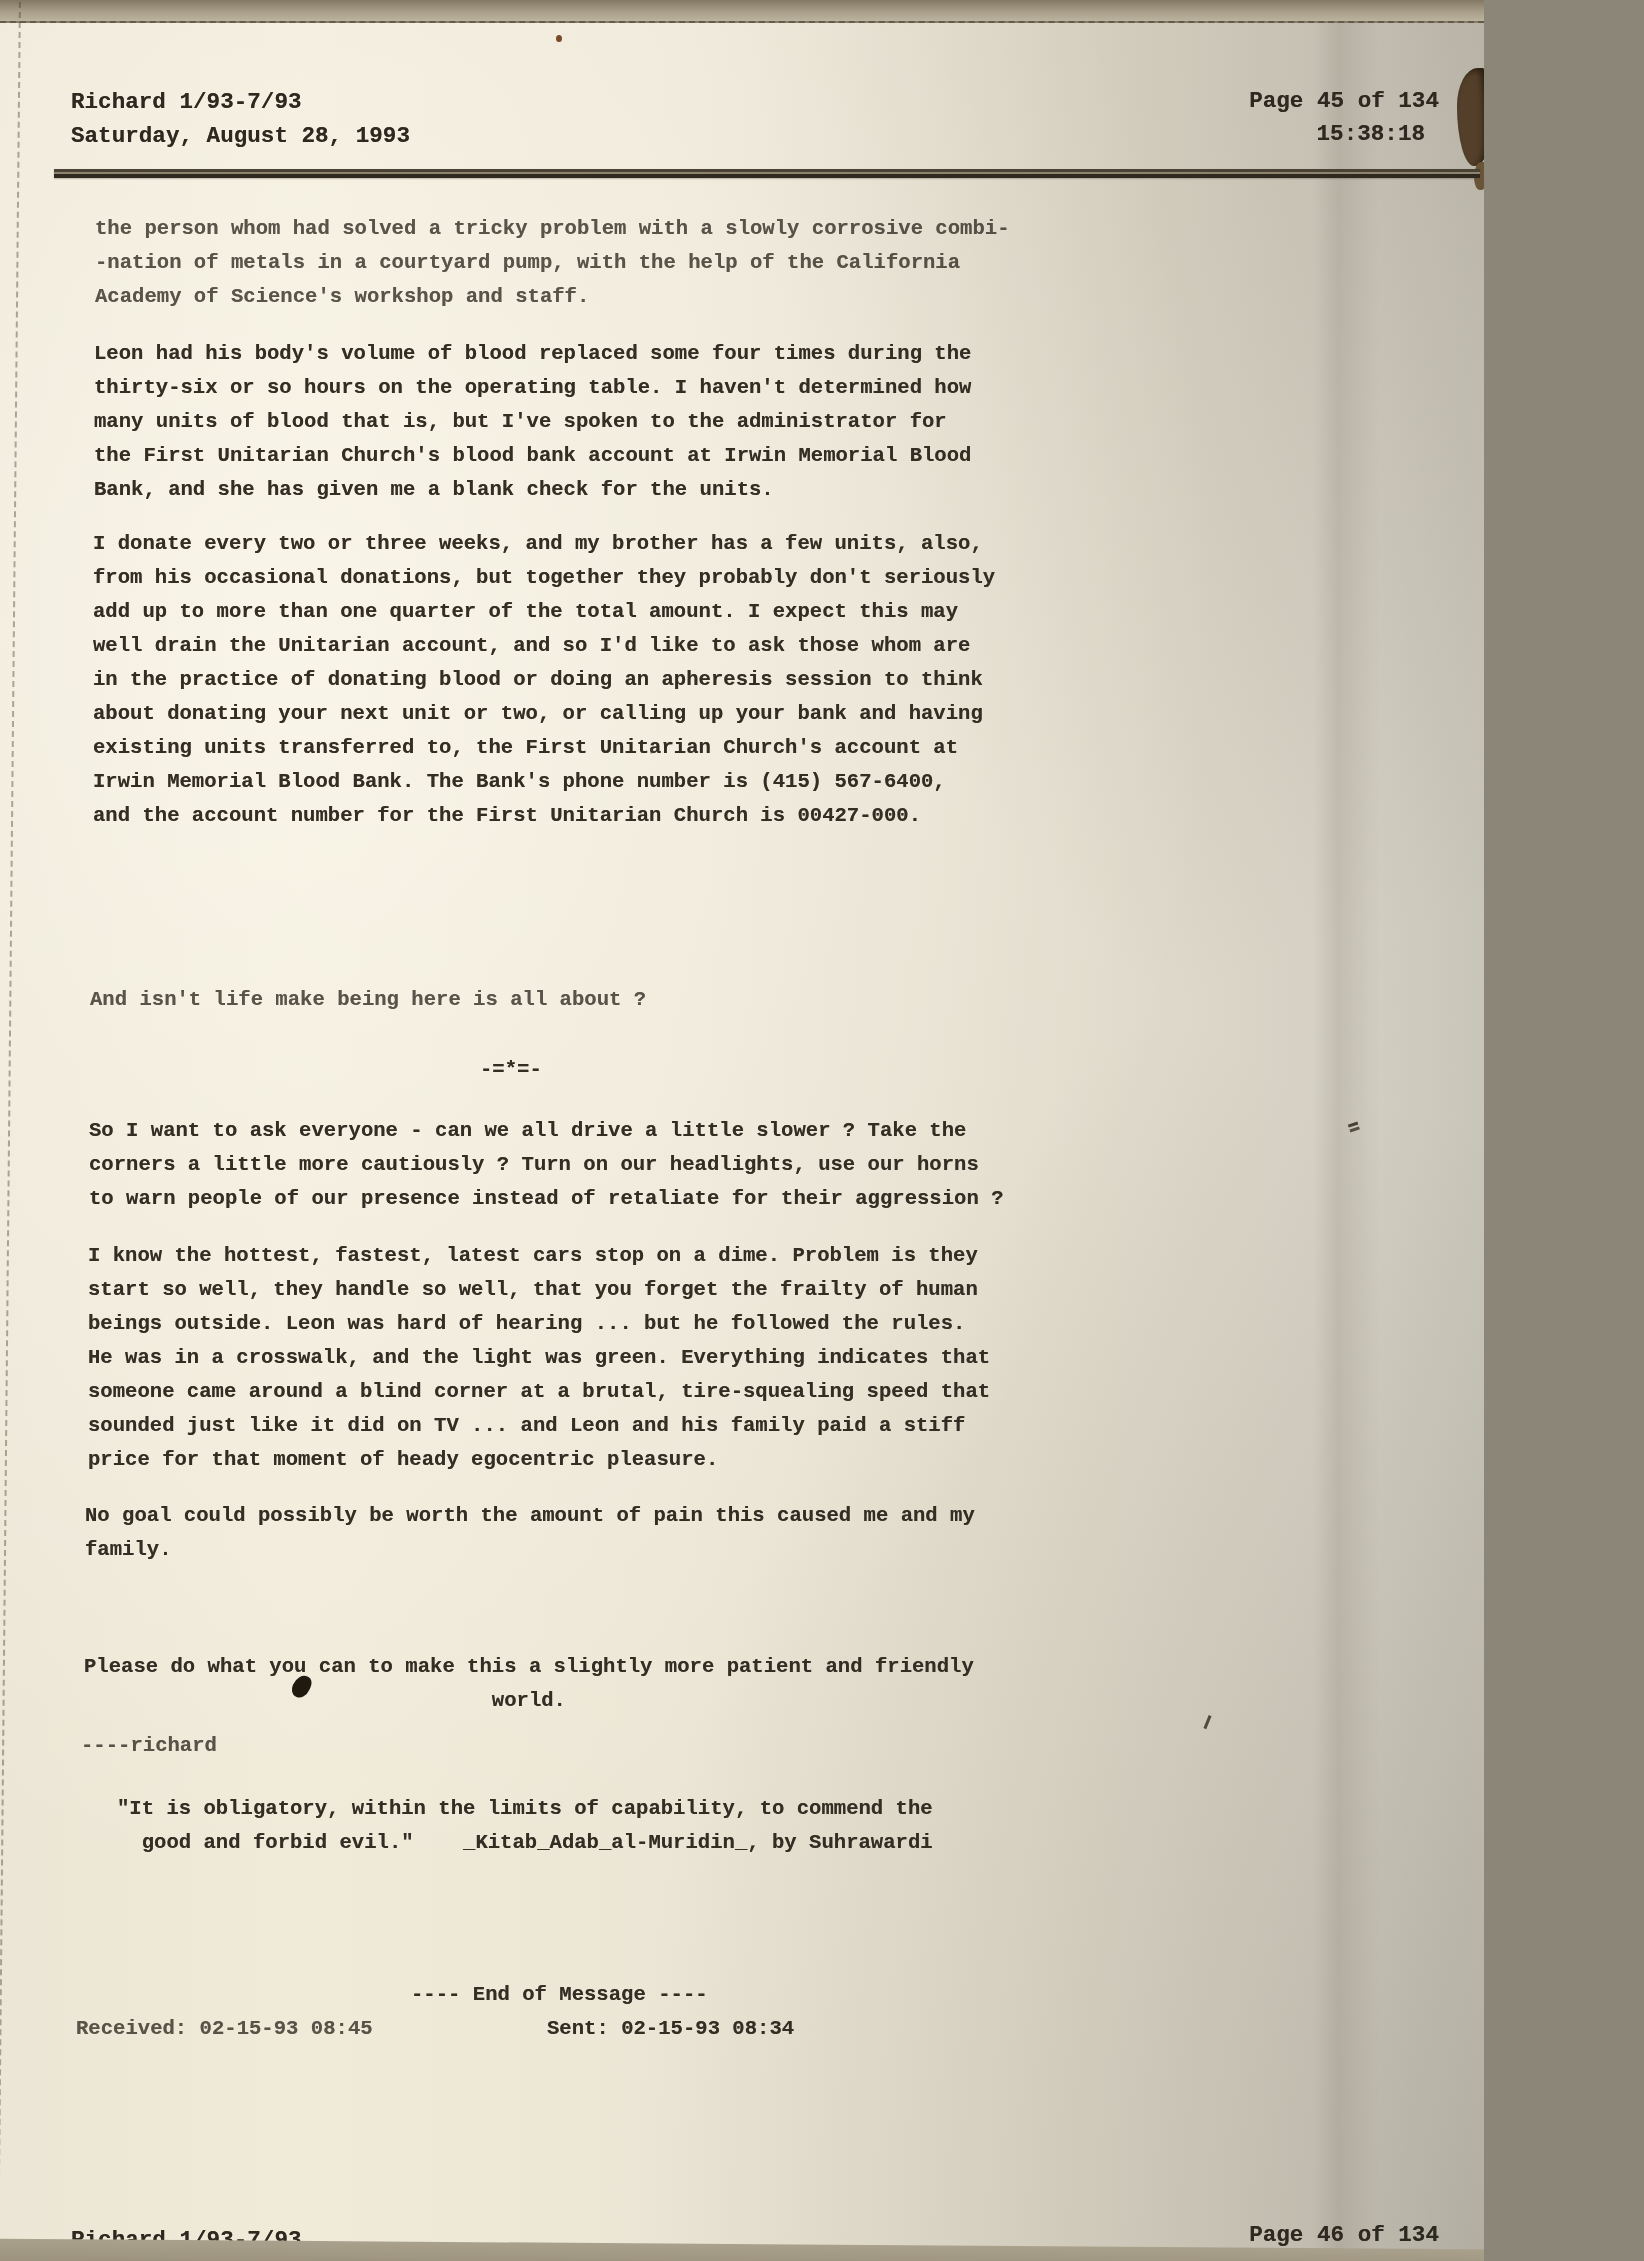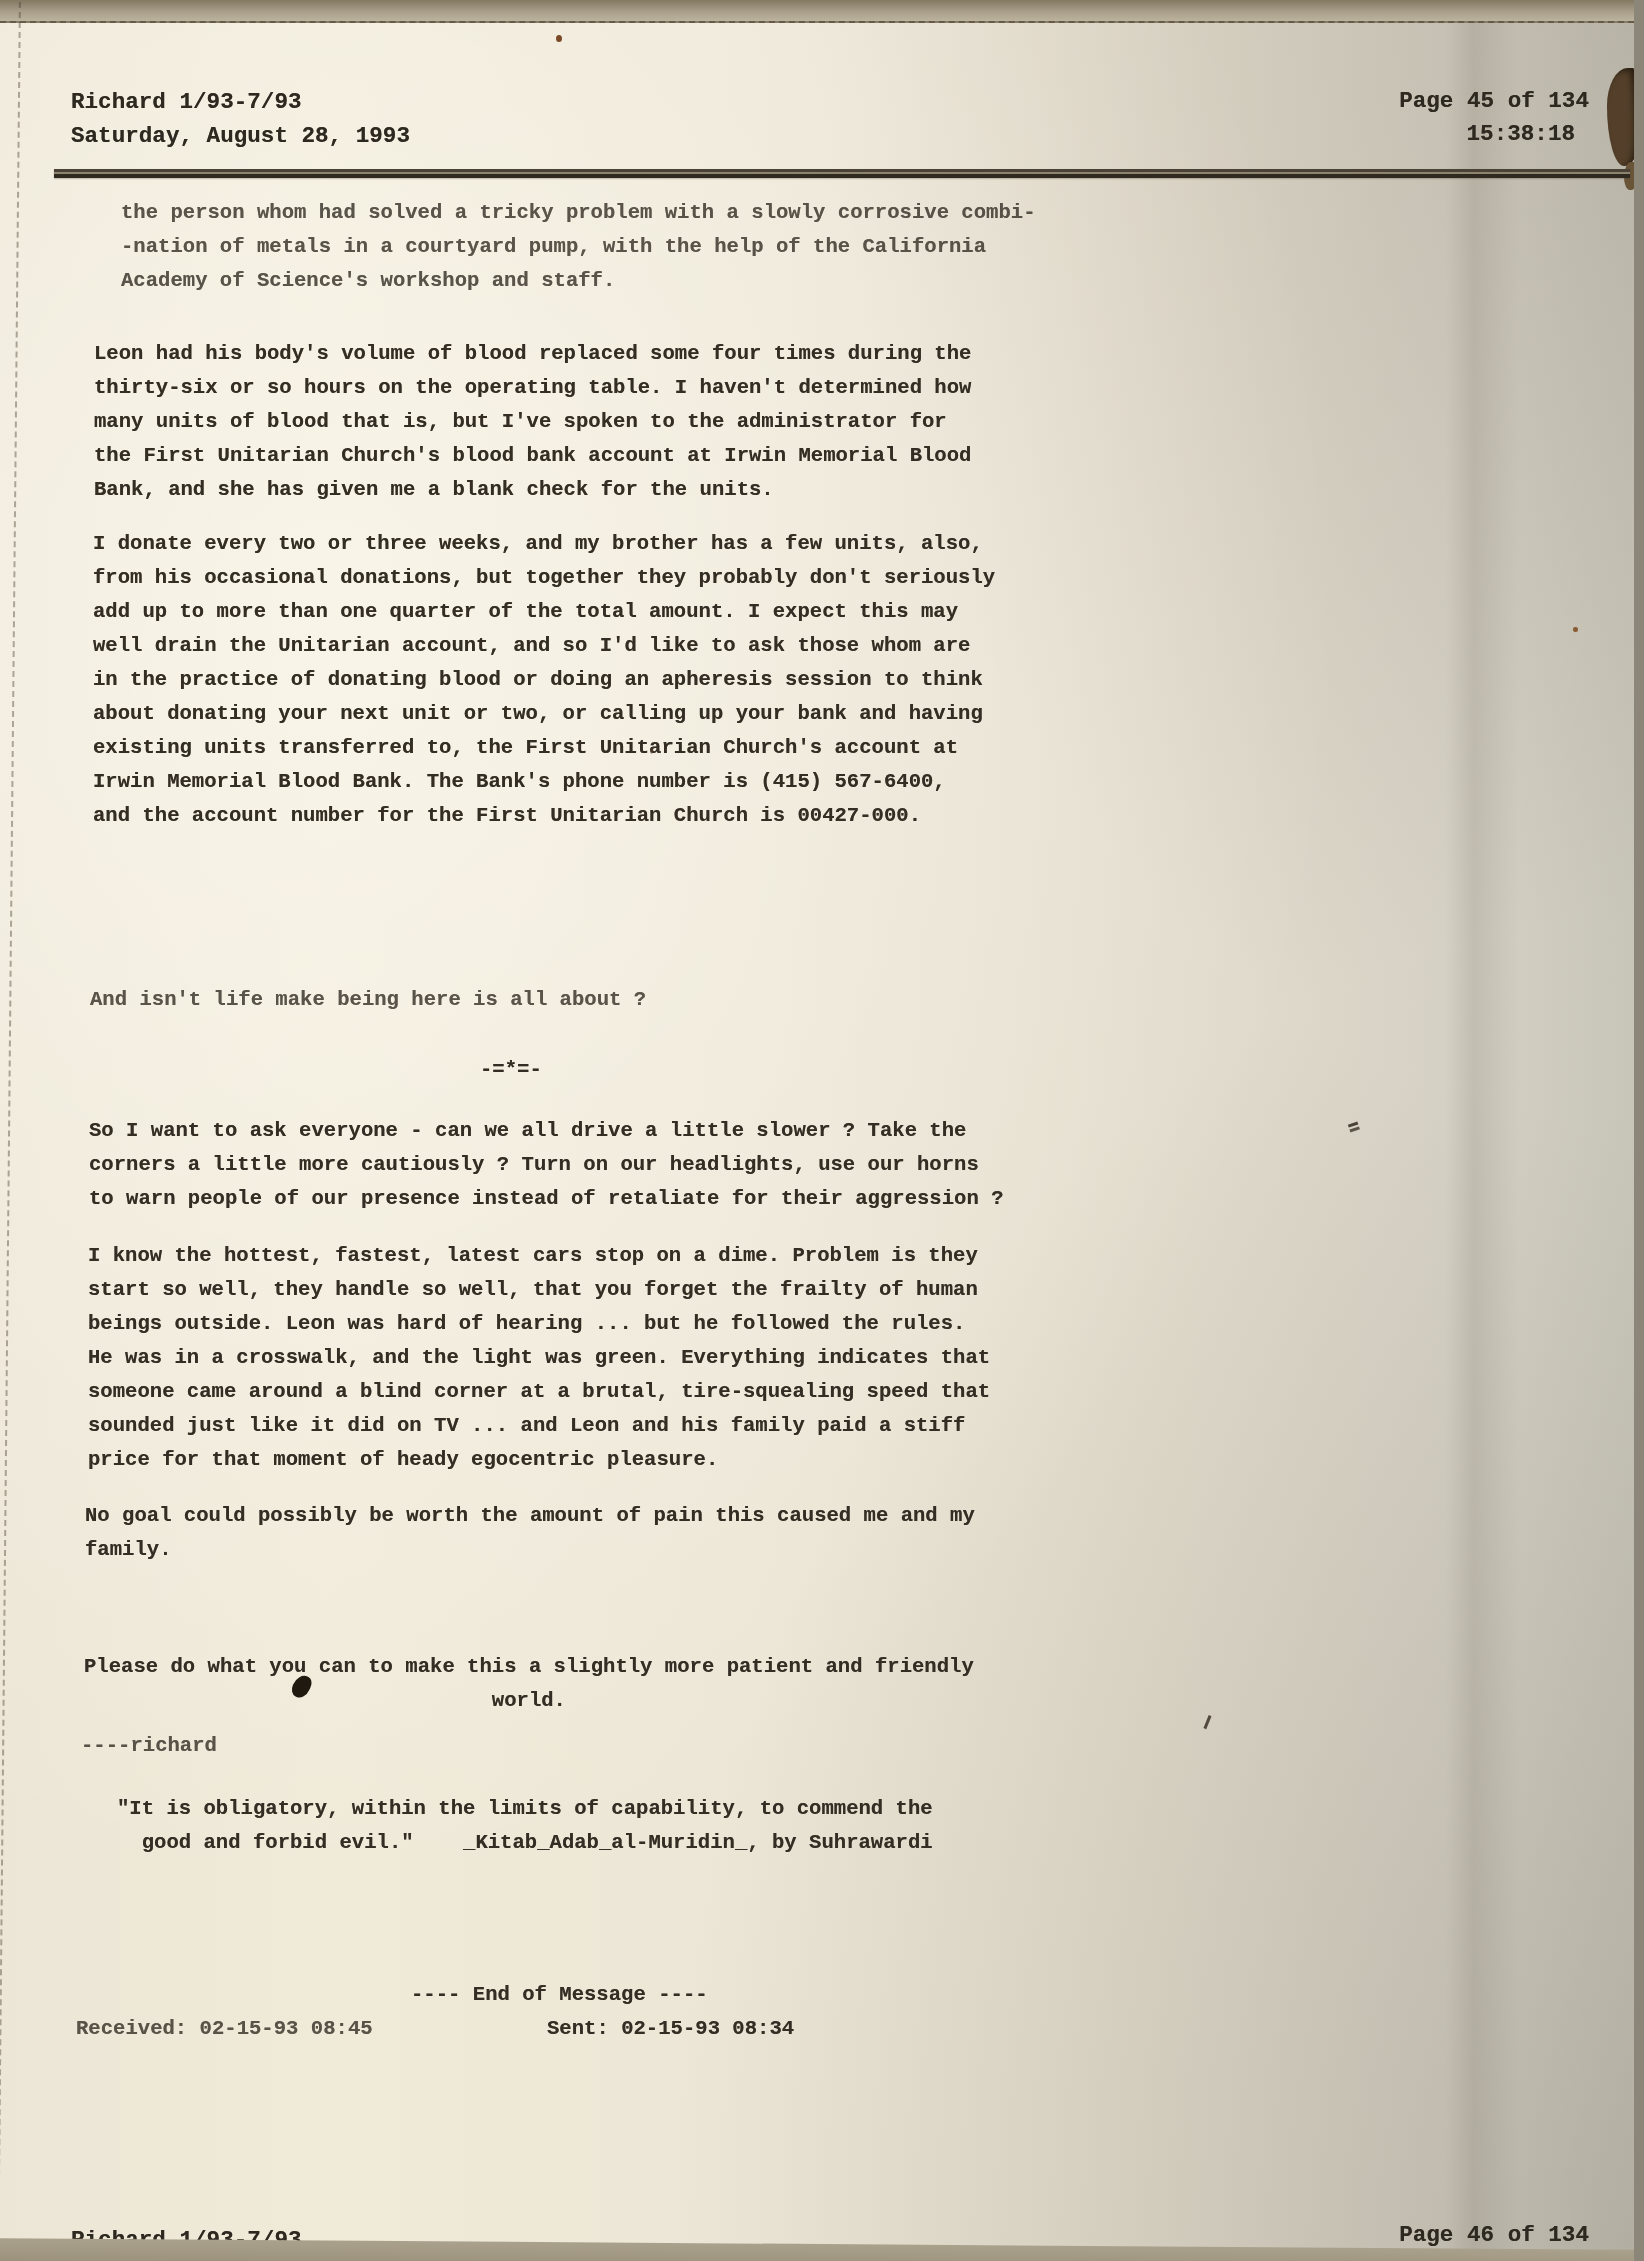--- a/index.html
+++ b/index.html
@@ -1,17 +1,17 @@
 <!DOCTYPE html>
 <html style="font-size:10.3px"><head>
 <meta charset="utf-8">
 <style>
   html,body{margin:0;padding:0;background:#8c8678;}
   .page{
-    position:relative;width:1634px;height:2261px;overflow:hidden;
+    position:relative;width:1484px;height:2261px;overflow:hidden;
     background:
       radial-gradient(ellipse at 20% 28%, rgba(255,253,244,.55), transparent 55%),
       radial-gradient(ellipse at 100% 100%, rgba(110,104,90,.28), transparent 42%),
       radial-gradient(ellipse at 100% 0%, rgba(120,112,96,.25), transparent 35%),
       linear-gradient(90deg, transparent 88.5%, rgba(100,94,80,.16) 90.2%, transparent 93%),
       linear-gradient(90deg,#ece6d6 0%,#f0ead9 20%,#ece6d6 46%,#e6e0d0 63%,#ded9ca 78%,#d6d2c6 92%,#ccc9bd 100%);
     font-family:"Liberation Mono","DejaVu Sans Mono",monospace;
   }
   .scan-top{position:absolute;top:0;left:0;right:0;height:21px;
     background:linear-gradient(180deg,#837862 0%,#a89e8a 55%,#bcb39f 100%);
@@ -46,21 +46,21 @@
   <div class="edge-dash"></div>
   <div class="torn"></div>
   <div class="torn2"></div>
 
   <div class="hdr" style="top:85px;left:71px;">Richard 1/93-7/93</div>
   <div class="hdr" style="top:119px;left:71px;">Saturday, August 28, 1993</div>
   <div class="hdr right" style="top:84px;right:45px;">Page 45 of 134</div>
   <div class="hdr right" style="top:117px;right:59px;">15:38:18</div>
   <div class="rule"></div>
 
-  <div class="tw faint" style="top:196px;left:95px;margin-left:26px;">the person whom had solved a tricky problem with a slowly corrosive combi-
+  <div class="tw faint" style="top:212px;left:95px;">the person whom had solved a tricky problem with a slowly corrosive combi-
 -nation of metals in a courtyard pump, with the help of the California
 Academy of Science's workshop and staff.</div>
   <div class="tw" style="top:337px;left:94px;">Leon had his body's volume of blood replaced some four times during the
 thirty-six or so hours on the operating table. I haven't determined how
 many units of blood that is, but I've spoken to the administrator for
 the First Unitarian Church's blood bank account at Irwin Memorial Blood
 Bank, and she has given me a blank check for the units.</div>
   <div class="tw" style="top:527px;left:93px;">I donate every two or three weeks, and my brother has a few units, also,
 from his occasional donations, but together they probably don't seriously
 add up to more than one quarter of the total amount. I expect this may

